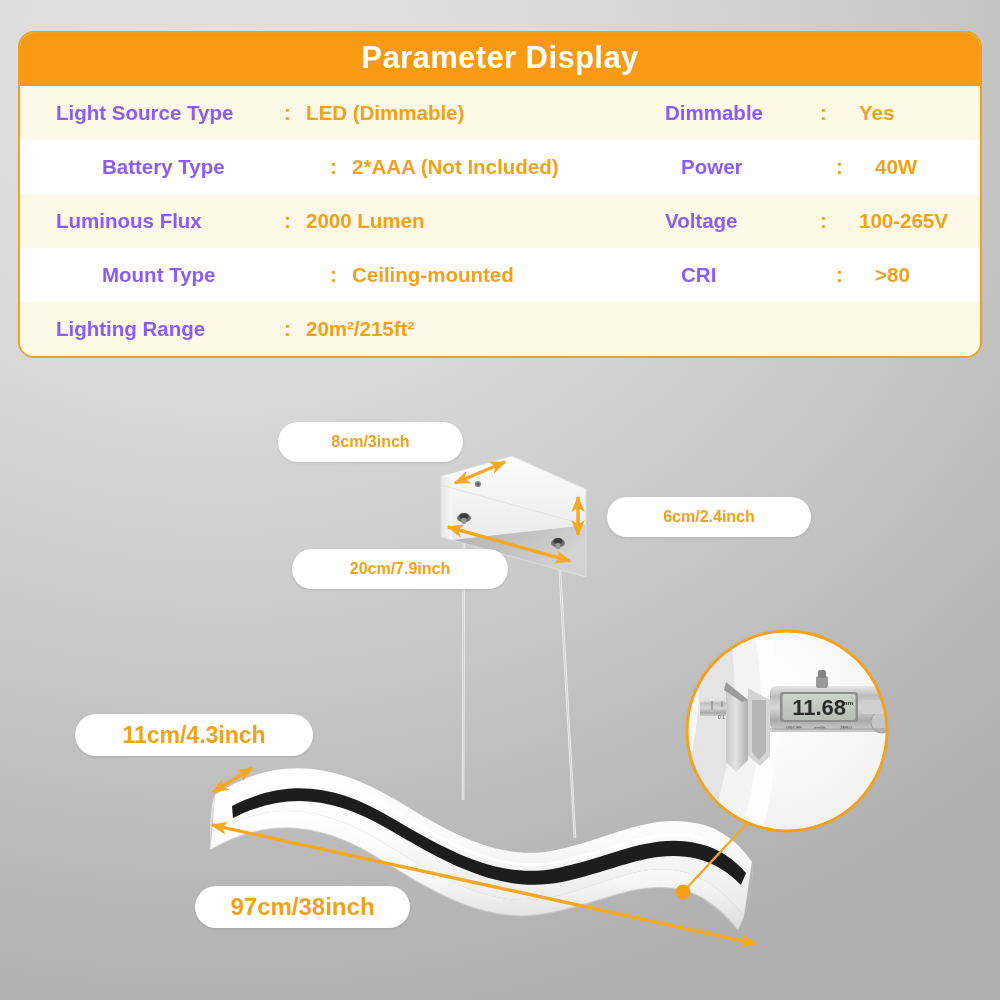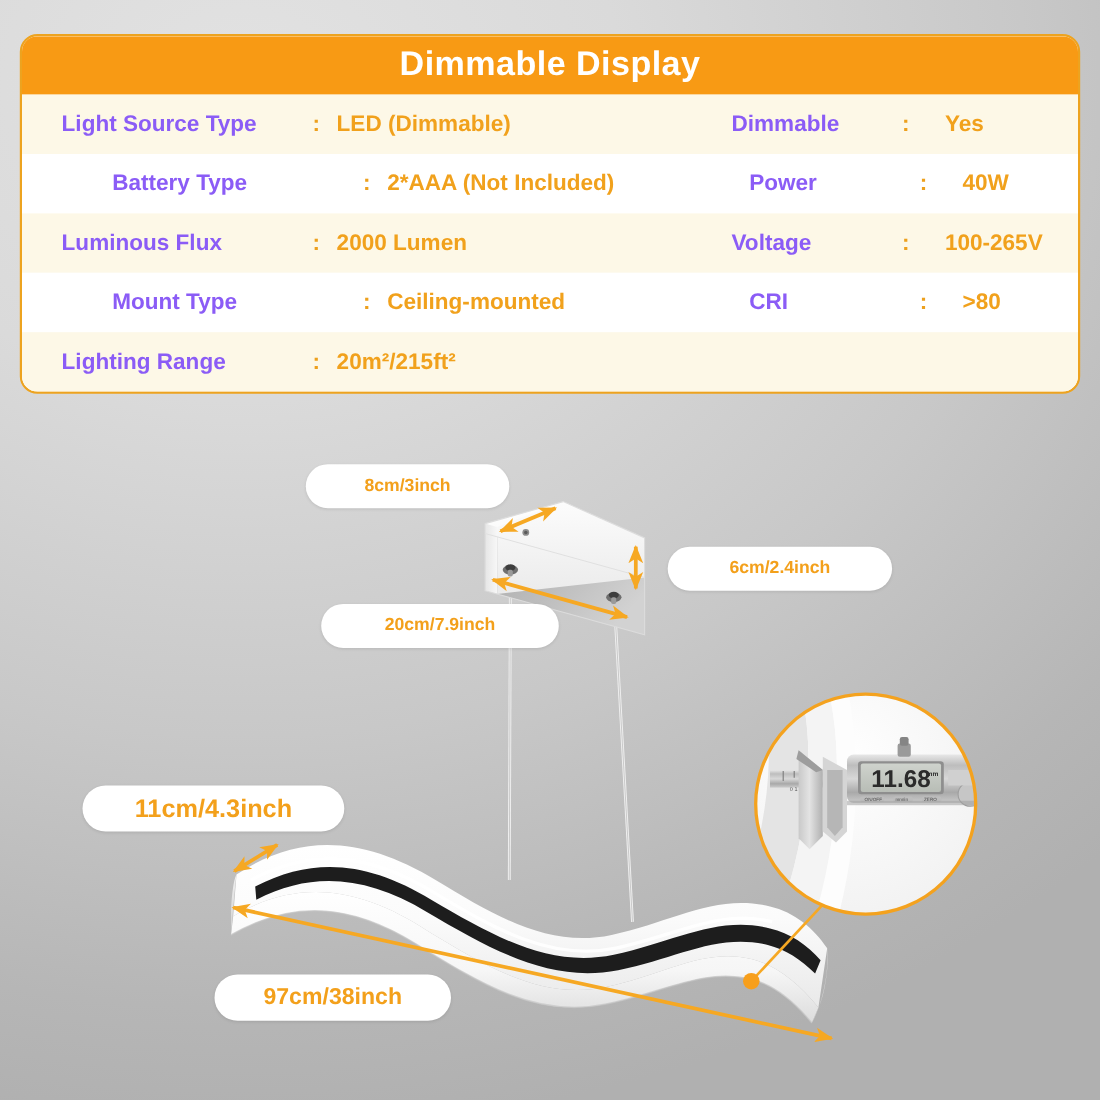--- a/index.html
+++ b/index.html
@@ -104,31 +104,31 @@
     white-space: nowrap;
     display: flex;
     align-items: center;
     justify-content: center;
     box-shadow: 0 1px 3px rgba(0,0,0,0.10);
   }
   #pill-8cm   { left: 278px; top: 422px; width: 185px; height: 40px; }
   #pill-6cm   { left: 607px; top: 497px; width: 204px; height: 40px; }
   #pill-20cm  { left: 292px; top: 549px; width: 216px; height: 40px; }
   #pill-11cm  { left: 75px;  top: 714px; width: 238px; height: 42px; font-size: 23px; }
-  #pill-97cm  { left: 195px; top: 886px; width: 215px; height: 42px; font-size: 21px; }
+  #pill-97cm  { left: 195px; top: 886px; width: 215px; height: 42px; font-size: 24px; }
 </style>
 </head>
 <body>
 
 <div id="stage">
 
   <div id="param-card">
 
     <div id="param-header">
-      <div id="param-title">Dimmable Display</div>
+      <div id="param-title">Parameter Display</div>
     </div>
 
     <div class="prow alt">
       <div class="pcell left">
         <span class="plabel">Light Source Type</span>
         <span class="pcolon">:</span>
         <span class="pvalue">LED (Dimmable)</span>
       </div>
       <div class="pcell right">
         <span class="plabel">Dimmable</span>

